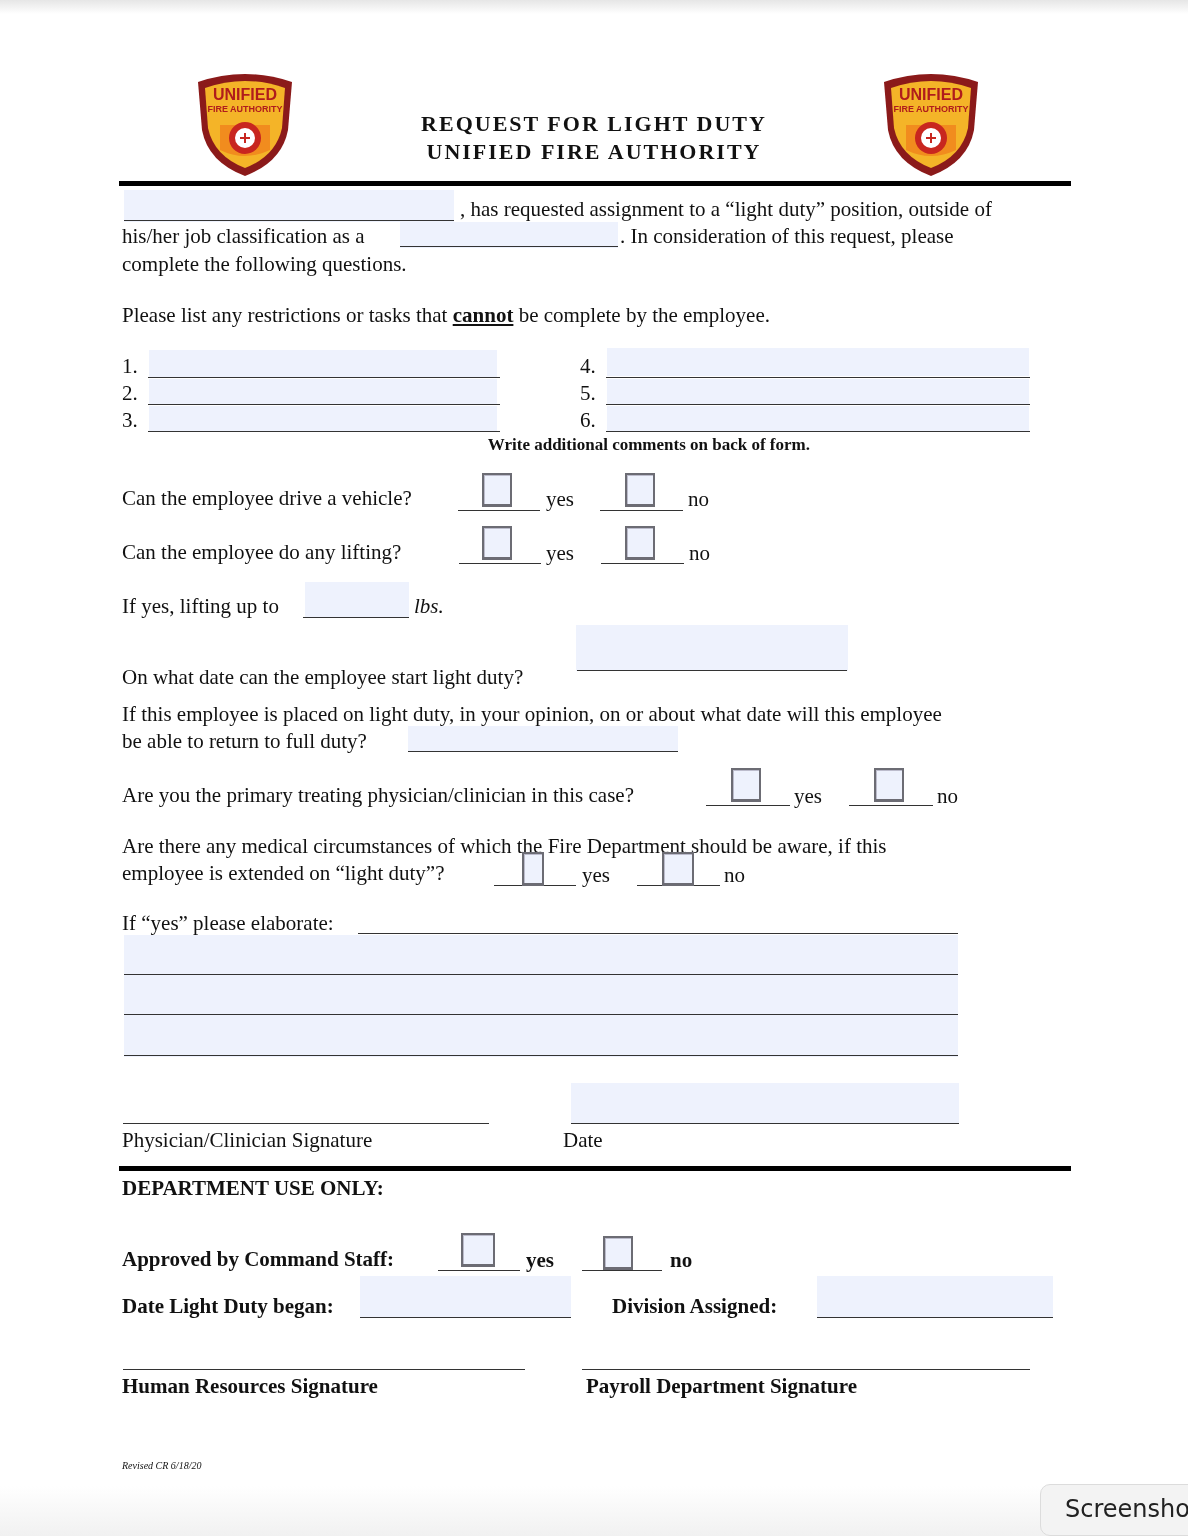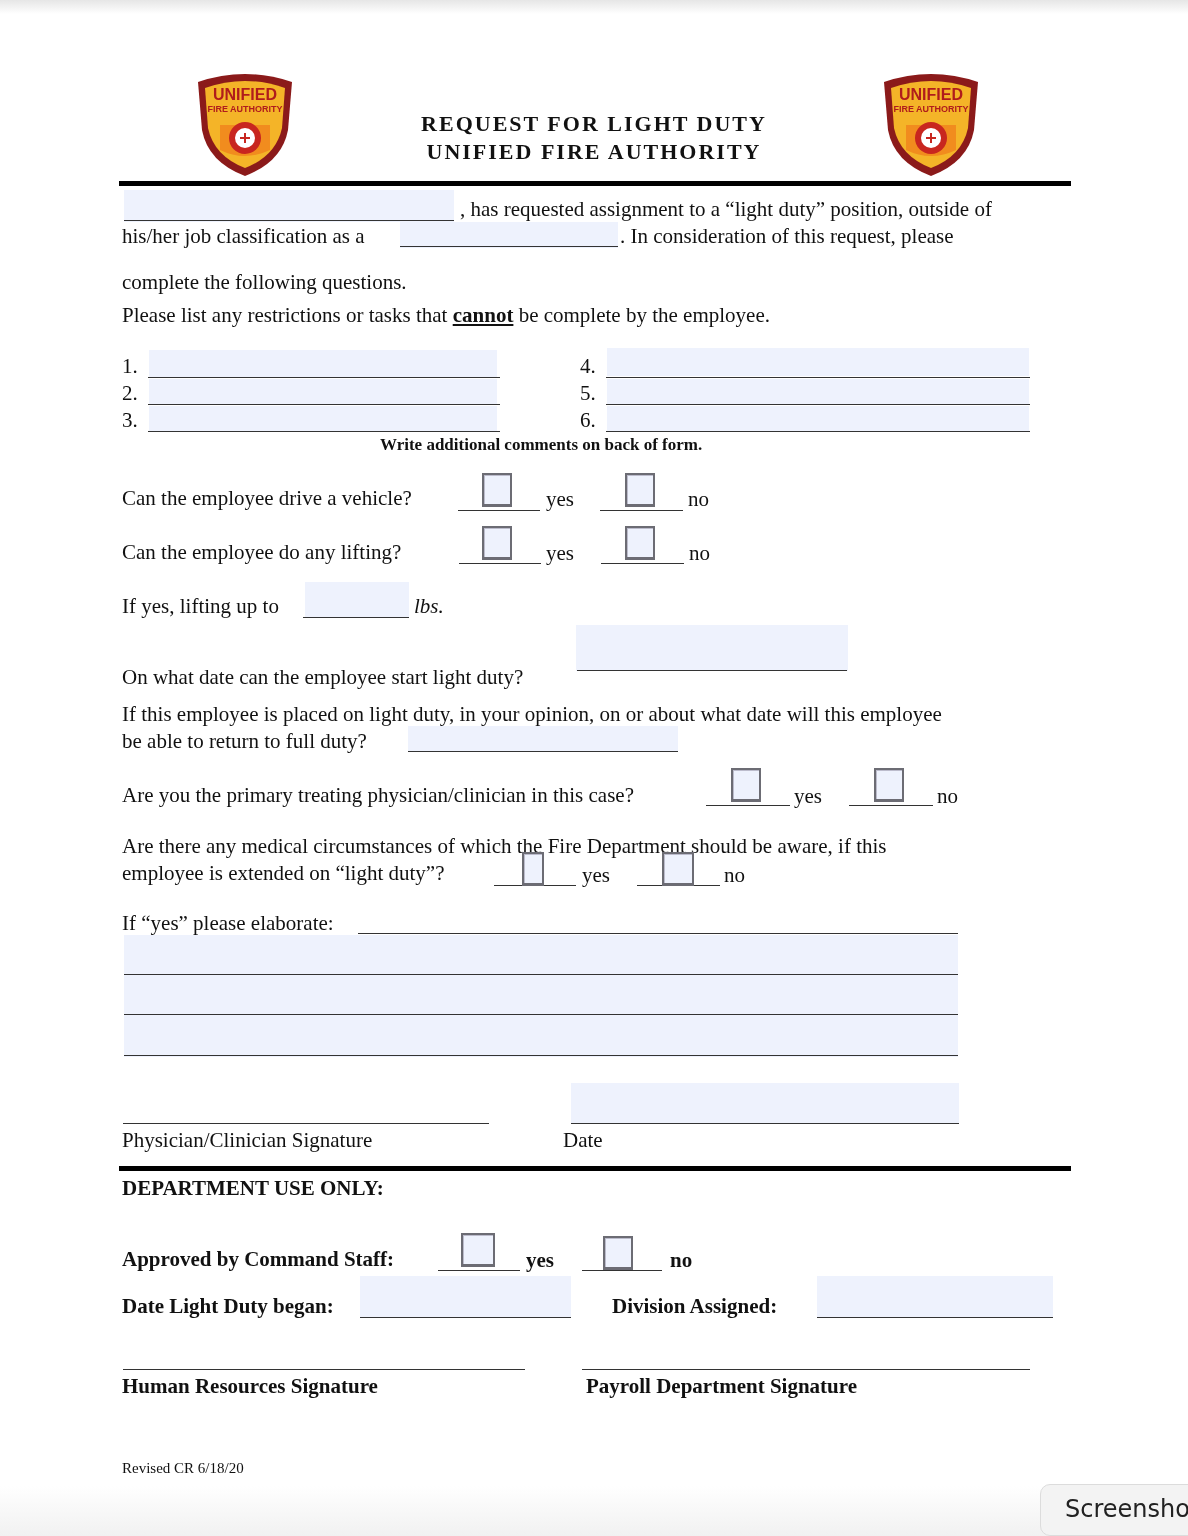--- a/index.html
+++ b/index.html
@@ -22,21 +22,21 @@
   .cb { position: absolute; width: 30px; height: 34px; box-sizing: border-box;
     border: 2px solid #6c6c74; border-bottom-width: 3px; background: #eef2fd;
     box-shadow: inset 1px 1px 0 #bcbccc; }
   .title { font-family: "Liberation Serif", serif; font-weight: bold; font-size: 22px;
     letter-spacing: 2px; text-align: center; line-height: 28px; }
   .logo { position: absolute; width: 110px; height: 110px; }
   .screenshot-pill { position: absolute; left: 1040px; top: 1484px; width: 170px; height: 52px;
     background: #f3f3f3; border: 1px solid #dcdcdc; border-radius: 10px; box-sizing: border-box;
     font-family: "DejaVu Sans", sans-serif; font-size: 24px; color: #222; padding: 10px 0 0 24px;
     white-space: nowrap; overflow: hidden; }
-  .footnote { font-size: 15px; }
+  .footnote { font-size: 10px; font-style: italic; }
 </style>
 </head>
 <body>
 
 <div class="top-shade"></div>
 
 <svg class="logo" style="left:190px;top:70px;" viewBox="0 0 110 110">
   <path d="M8 12 Q55 -4 102 12 L98 60 Q92 92 55 106 Q18 92 12 60 Z" fill="#8b1a1a"></path>
   <path d="M15 18 Q55 4 95 18 L92 58 Q86 86 55 98 Q24 86 18 58 Z" fill="#f4b428"></path>
   <path d="M30 55 L80 55 L80 80 Q55 92 30 80 Z" fill="#f07a1a" opacity="0.7"></path>
@@ -69,21 +69,21 @@
 </div>
 <div class="uline" style="left:124px;top:220px;width:330px;"></div>
 <div class="abs txt" style="left:460px;top:196px;">, has requested assignment to a “light duty” position, outside of</div>
 
 <div class="abs txt" style="left:122px;top:223px;text-align:center;">his/her job classification as a</div>
 <div class="field" style="left:400px;top:222px;width:218px;height:26px;">
   <span class="txt"></span>
 </div>
 <div class="uline" style="left:400px;top:246px;width:218px;"></div>
 <div class="abs txt" style="left:620px;top:223px;">.  In consideration of this request, please</div>
-<div class="abs txt" style="left:122px;top:251px;margin-top:18px;">complete the following questions.</div>
+<div class="abs txt" style="left:122px;top:251px;">complete the following questions.</div>
 
 <div class="abs txt" style="left:122px;top:302px;">
   <span>Please list any restrictions or tasks that </span><b style="text-decoration:underline;">cannot</b><span> be complete by the employee.</span>
 </div>
 
 <div class="abs txt" style="left:122px;top:353px;">1.</div>
 <div class="abs txt" style="left:122px;top:380px;">2.</div>
 <div class="abs txt" style="left:122px;top:407px;">3.</div>
 <div class="field" style="left:149px;top:350px;width:348px;height:27px;"><span class="txt"></span></div>
 <div class="field" style="left:149px;top:379px;width:348px;height:25px;"><span class="txt"></span></div>
@@ -95,21 +95,21 @@
 <div class="abs txt" style="left:580px;top:353px;">4.</div>
 <div class="abs txt" style="left:580px;top:380px;">5.</div>
 <div class="abs txt" style="left:580px;top:407px;">6.</div>
 <div class="field" style="left:607px;top:348px;width:422px;height:28px;"><span class="txt"></span></div>
 <div class="field" style="left:607px;top:379px;width:422px;height:25px;"><span class="txt"></span></div>
 <div class="field" style="left:607px;top:406px;width:422px;height:25px;"><span class="txt"></span></div>
 <div class="uline" style="left:606px;top:377px;width:424px;"></div>
 <div class="uline" style="left:606px;top:404px;width:424px;"></div>
 <div class="uline" style="left:606px;top:431px;width:424px;"></div>
 
-<div class="abs bold" style="left:380px;top:435px;width:430px;text-align:left;font-size:17px;">Write additional comments on back of form.</div>
+<div class="abs bold" style="left:380px;top:435px;width:430px;text-align:right;font-size:17px;">Write additional comments on back of form.</div>
 
 <div class="abs txt" style="left:122px;top:485px;">Can the employee drive a vehicle?</div>
 <div class="uline" style="left:458px;top:510px;width:82px;"></div>
 <div class="cb" style="left:482px;top:473px;"></div>
 <div class="abs txt" style="left:546px;top:486px;">yes</div>
 <div class="uline" style="left:600px;top:510px;width:83px;"></div>
 <div class="cb" style="left:625px;top:473px;"></div>
 <div class="abs txt" style="left:688px;top:486px;">no</div>
 
 <div class="abs txt" style="left:122px;top:539px;">Can the employee do any lifting?</div>

